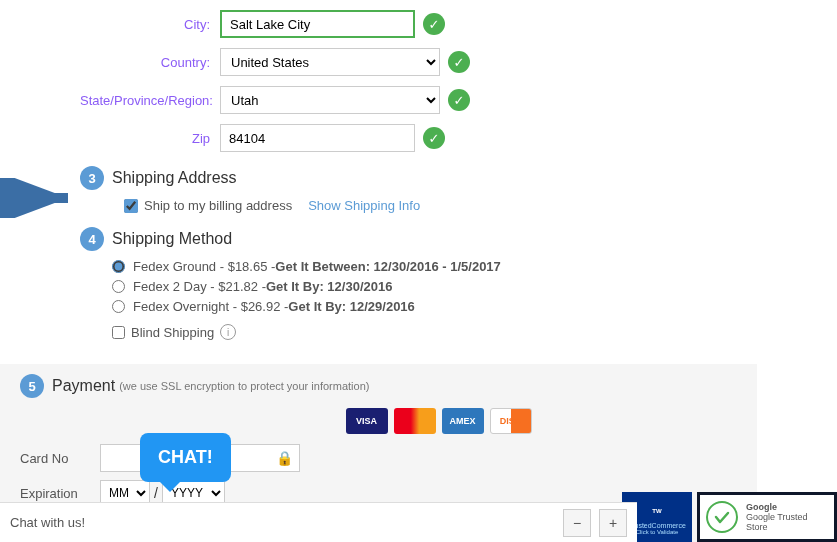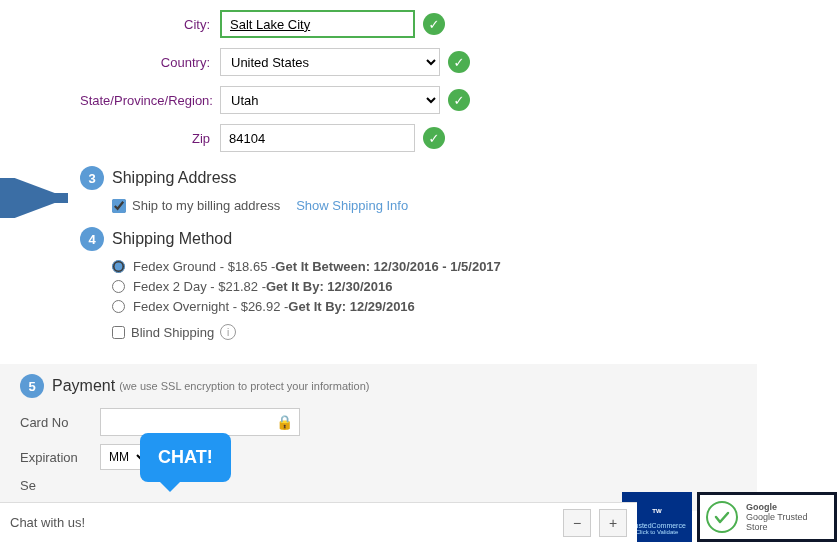--- a/index.html
+++ b/index.html
@@ -22,21 +22,21 @@
     .form-row {
       display: flex;
       align-items: center;
       margin-bottom: 10px;
     }
 
     .form-label {
       width: 140px;
       text-align: right;
       padding-right: 10px;
-      color: #701a75;
+      color: #8b5cf6;
       font-size: 13px;
     }
 
     .form-input {
       width: 195px;
       height: 28px;
       border: 1px solid #ccc;
       padding: 4px 8px;
       font-size: 13px;
       outline: none;
@@ -88,21 +88,21 @@
 
     .section-title {
       font-size: 16px;
       font-weight: normal;
       color: #333;
     }
 
     .shipping-address-row {
       display: flex;
       align-items: center;
-      margin-left: 32px;
+      margin-left: 44px;
       margin-bottom: 6px;
     }
 
     .arrow-container {
       position: absolute;
       left: 0;
       top: 178px;
     }
 
     .arrow-svg {
@@ -387,21 +387,21 @@
       </marker>
     </defs>
     <line x1="5" y1="20" x2="68" y2="20" stroke="#3b6ea5" stroke-width="10" marker-end="url(#arrowhead)"></line>
   </svg>
 </div>
 
 <div class="main-content">
 
   <div class="form-row">
     <label class="form-label">City:</label>
-    <input class="form-input" type="text" value="Salt Lake City" style="border: 2px solid rgb(76, 175, 80); text-decoration: underline;">
+    <input class="form-input" type="text" value="Salt Lake City" style="border: 2px solid rgb(76, 175, 80);">
     <span class="check-icon">✓</span>
   </div>
 
   <div class="form-row">
     <label class="form-label">Country:</label>
     <select class="form-select">
       <option>United States</option>
     </select>
     <span class="check-icon">✓</span>
   </div>
@@ -463,20 +463,26 @@
   </div>
 </div>
 
 <div class="payment-section">
   <div class="payment-header">
     <span class="step-badge">5</span>
     <span class="section-title">Payment</span>
     <span class="payment-note">(we use SSL encryption to protect your information)</span>
   </div>
 
+  <div class="card-logos">
+    <div class="card-logo card-visa">VISA</div>
+    <div class="card-logo card-mc"></div>
+    <div class="card-logo card-amex">AMEX</div>
+    <div class="card-logo card-discover">DISC</div>
+  </div>
 
   <div class="payment-form-row">
     <label class="payment-label">Card No</label>
     <div class="card-input-wrap">
       <input type="text" class="card-input" style="">
       <span class="lock-icon">🔒</span>
     </div>
   </div>
 
   <div class="payment-form-row">

